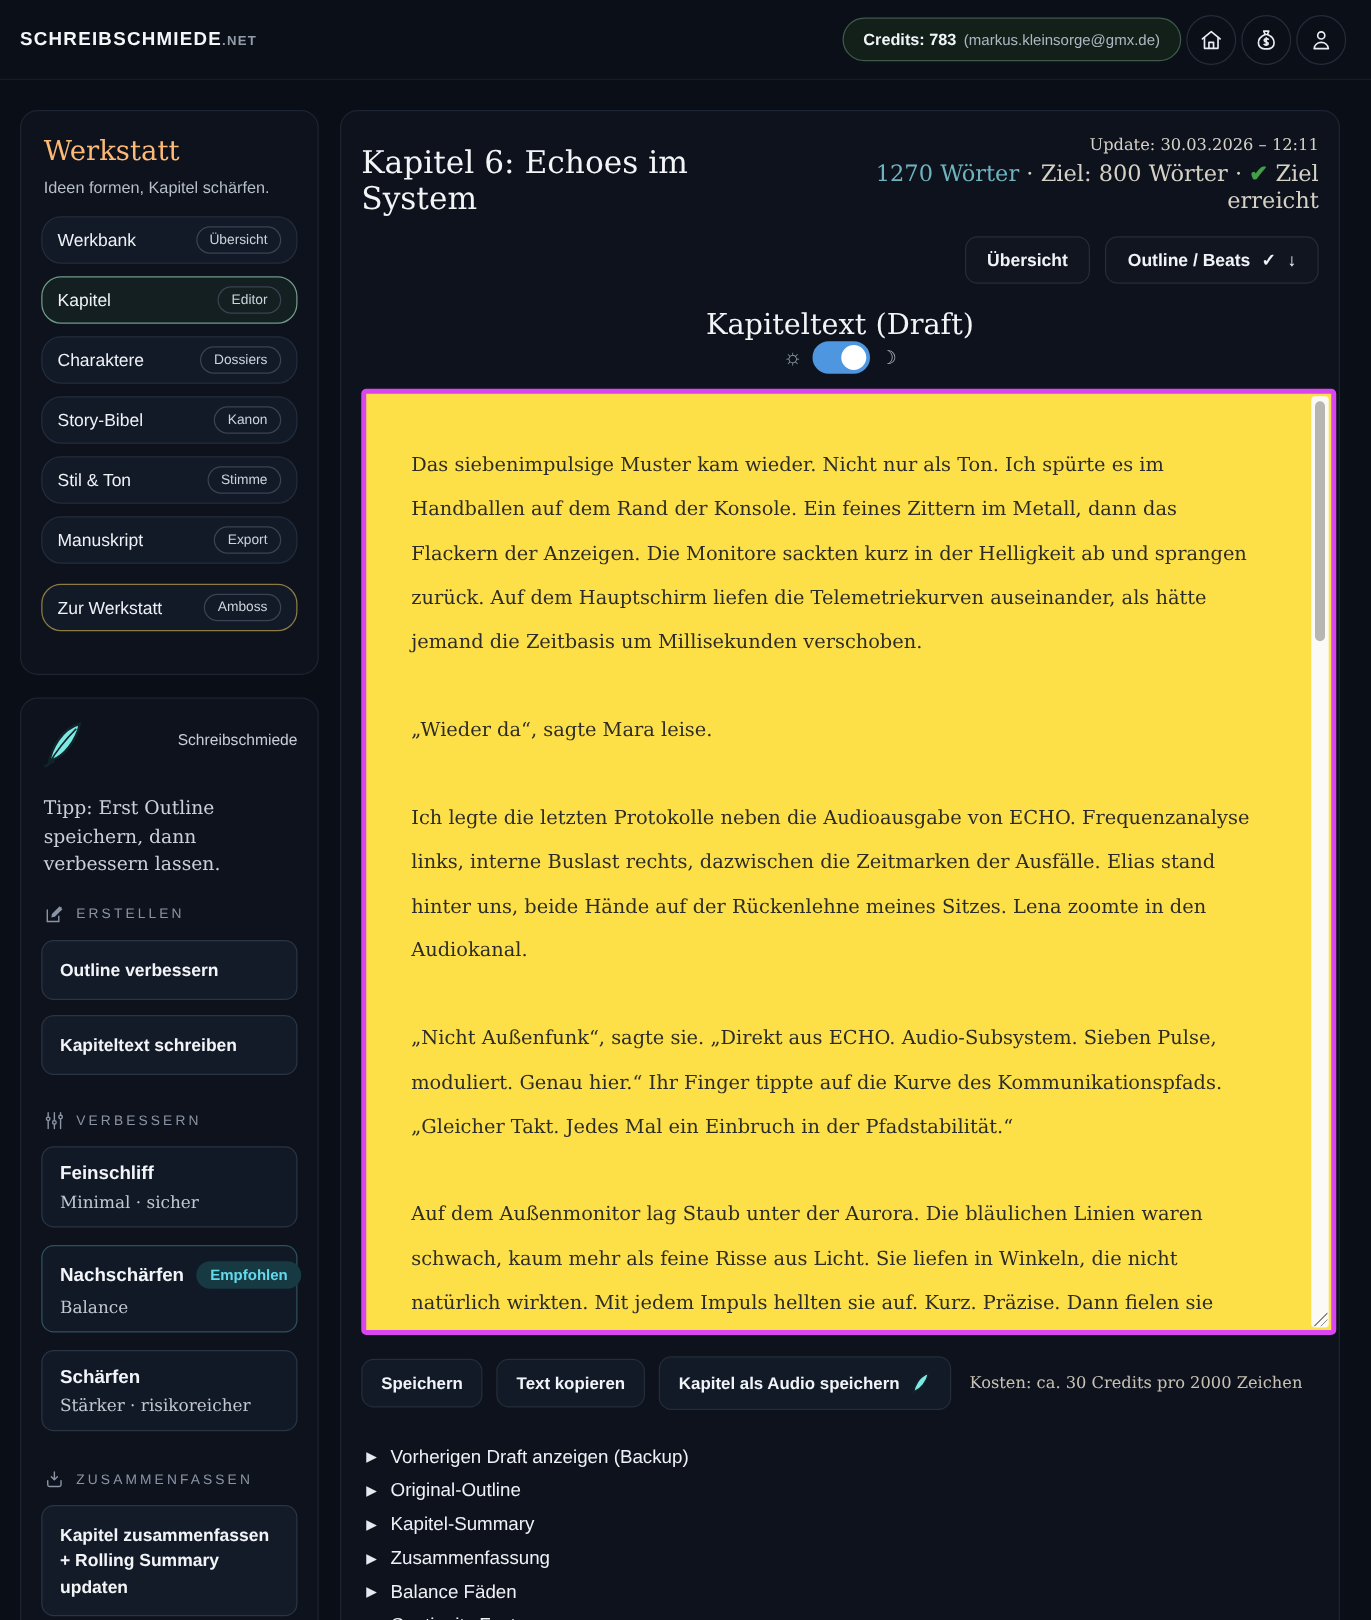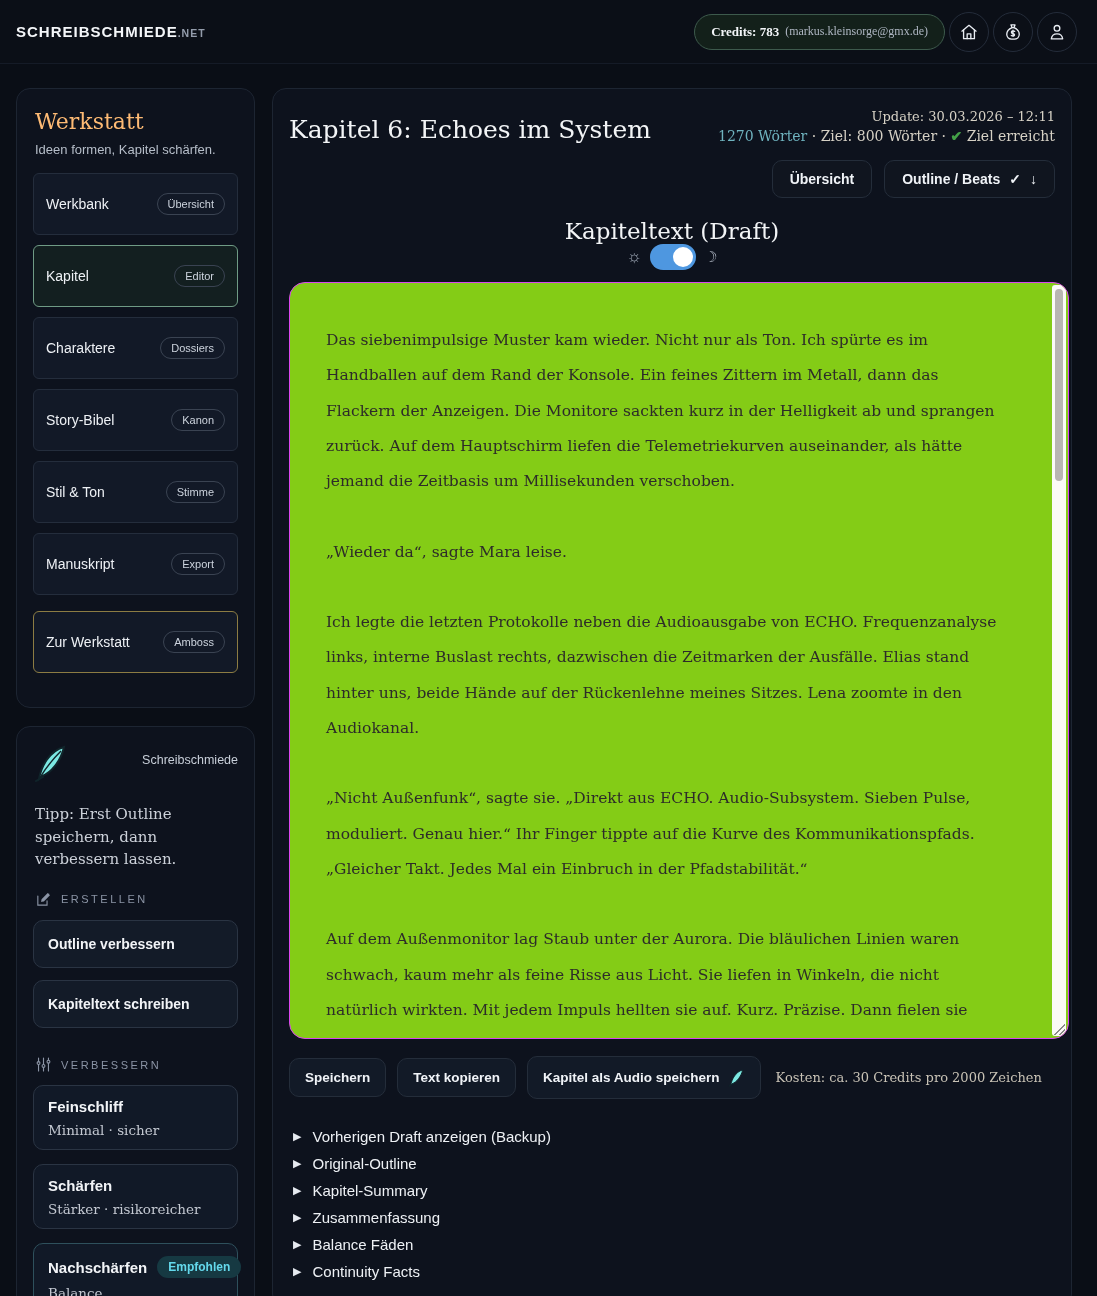--- a/index.html
+++ b/index.html
@@ -12,21 +12,21 @@
   .serif { font-family:"DejaVu Serif", serif; }
 
   
   .topbar {
     height:64px; display:flex; align-items:center;
     padding:0 20px 0 16px; background:#0b0f17;
     border-bottom:1px solid #151b27;
   }
   .logo { font-size:15px; font-weight:bold; letter-spacing:1px; color:#f4f6f9; }
   .logo .tld { font-size:10.5px; color:#939cab; letter-spacing:1px; }
-  .topbar-right { margin-left:auto; display:flex; align-items:center; gap:4px;font-family:Liberation Serif, serif; }
+  .topbar-right { margin-left:auto; display:flex; align-items:center; gap:4px; }
   .credits-pill {
     display:flex; align-items:center; gap:6px;
     background:#13201a; border:1px solid #3d5a4c; border-radius:999px;
     padding:9px 16px; cursor:pointer;
   }
   .credits-pill .c-label { font-size:13px; font-weight:bold; color:#f2f5f8; }
   .credits-pill .c-email { font-size:12px; color:#aeb6c2; }
   .icon-btn {
     width:40px; height:40px; border-radius:50%;
     border:1px solid #242c3a; background:transparent;
@@ -40,22 +40,22 @@
   .panel {
     background:#0d121d; border:1px solid #1d2532; border-radius:14px; padding:16px;
   }
   .sidebar { width:239px; flex:0 0 239px; display:flex; flex-direction:column; gap:18px; }
 
   
   .ws-title { font-size:22px; color:#fdba74; margin:4px 0 8px 2px; }
   .ws-sub { font-size:13px; color:#b6bec9; margin:0 0 16px 2px; }
   .nav-item {
     display:flex; align-items:center; justify-content:space-between;
-    background:#121927; border:1px solid #242d3c; border-radius:6px;
-    padding:19px 12px; margin-bottom:10px; cursor:pointer;
+    background:#121927; border:1px solid #242d3c; border-radius:16px;
+    padding:7px 12px; margin-bottom:10px; cursor:pointer;
   }
   .nav-item .nav-label { font-size:14px; color:#eef1f5; }
   .nav-badge {
     font-size:11px; color:#ccd3dd; border:1px solid #3a4352;
     border-radius:999px; padding:4px 10px; white-space:nowrap;
   }
   .nav-item.active { border-color:#6f9b85; background:#131f20; }
   .nav-item.gold { border-color:#8c7c43; margin-top:16px; margin-bottom:18px; }
 
   
@@ -85,43 +85,43 @@
     border-radius:999px; padding:4px 11px;
   }
   .gap-big { height:10px; }
 
   
   .main-card { flex:0 0 800px; width:800px; padding:16px 16px 22px; }
   .main-head { display:flex; justify-content:space-between; align-items:flex-start; }
   .chapter-title { font-size:25px; color:#f2f4f6; margin-top:10px; }
   .meta { text-align:right; margin-top:4px; }
   .meta-update { font-size:13px; color:#d6d1c5; }
-  .meta-words { font-size:14px; color:#d6d1c5; margin-top:4px; }
+  .meta-words { font-size:18px; color:#d6d1c5; margin-top:4px; }
   .meta-words .w-count { color:#6fb3bf; }
   .meta-words .w-check { color:#43a047; font-weight:bold; }
   .view-btns { display:flex; justify-content:flex-end; gap:12px; margin-top:16px; }
   .view-btn {
     background:#10151f; border:1px solid #242d3a; border-radius:10px;
     padding:10px 17px; font-size:14px; font-weight:bold; color:#f0f3f7;
     cursor:pointer; font-family:"Liberation Sans",sans-serif; display:flex; gap:9px; align-items:center;
   }
   .draft-row { display:flex; justify-content:space-between; align-items:center; margin-top:20px;flex-direction:column; }
   .draft-title { font-size:23px; color:#f2f4f6; }
   .toggle-group { display:flex; align-items:center; gap:8px; }
   .sun-ic { font-size:17px; color:#98a1af; }
   .moon-ic { font-size:15px; color:#aeb6c2; }
   .toggle { width:46px; height:26px; border-radius:999px; background:#4e97e0; position:relative; cursor:pointer; }
   .toggle .knob { position:absolute; top:3px; right:3px; width:20px; height:20px; border-radius:50%; background:#ffffff; }
 
   
   .editor-wrap { margin-top:12px; position:relative; }
   .editor {
-    width:780px; height:757px; background:#84cc16; border-radius:16px;
+    width:780px; height:757px; background:#fde047; border-radius:4px;
     padding:40px 58px 0 36px; overflow:hidden; position:relative;
-    border:1px solid #d946ef;
+    border:4px solid #d946ef;
   }
   .editor p { font-size:15.5px; line-height:2.28; color:#2d2c29; }
   .editor p + p { margin-top:35px; }
   .fake-scroll {
     position:absolute; top:2px; right:2px; bottom:2px; width:14px;
     background:#fbfaf6; border-radius:3px;
   }
   .fake-thumb {
     position:absolute; top:4px; left:3px; width:8px; height:192px;
     background:#b8b6b1; border-radius:4px;
@@ -251,32 +251,32 @@
             <circle cx="19" cy="8" r="2"></circle>
         </svg>
         <span class="sec-label">VERBESSERN</span>
       </div>
       <div class="improve-card">
         <div class="ic-title-row">
             <span class="ic-title">Feinschliff</span>
           </div>
         <div class="ic-sub serif">Minimal · sicher</div>
       </div>
-      <div class="improve-card">
-        <div class="ic-title-row">
-            <span class="ic-title">Schärfen</span>
-          </div>
-        <div class="ic-sub serif">Stärker · risikoreicher</div>
-      </div>
       <div class="improve-card recommended">
         <div class="ic-title-row">
           <span class="ic-title">Nachschärfen</span>
           <span class="rec-badge">Empfohlen</span>
         </div>
         <div class="ic-sub serif">Balance</div>
+      </div>
+      <div class="improve-card">
+        <div class="ic-title-row">
+            <span class="ic-title">Schärfen</span>
+          </div>
+        <div class="ic-sub serif">Stärker · risikoreicher</div>
       </div>
 
       <div class="gap-big"></div>
       <div class="sec-head">
         <svg viewBox="0 0 24 24">
           <path d="M12 3.5 v9 M12 12.5 l-3.4-3.4 M12 12.5 l3.4-3.4"></path>
             <path d="M4.5 13.5 v4.5 a2 2 0 0 0 2 2 h11 a2 2 0 0 0 2-2 v-4.5"></path>
         </svg>
         <span class="sec-label">ZUSAMMENFASSEN</span>
       </div>

